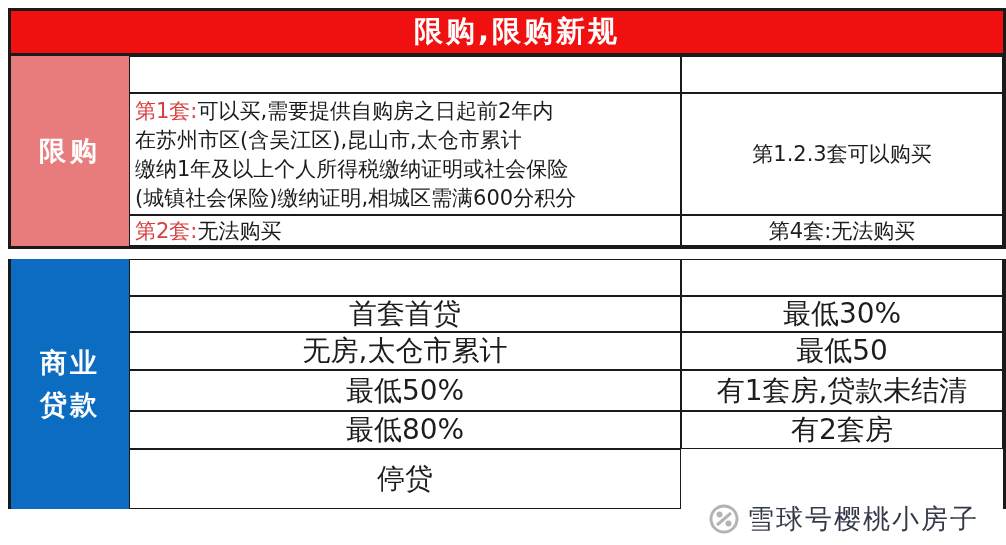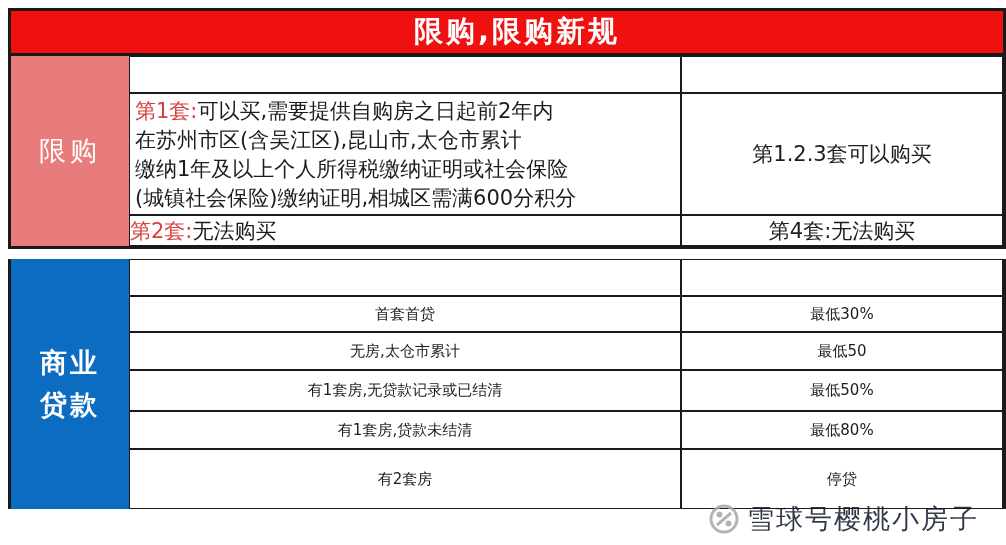--- a/index.html
+++ b/index.html
@@ -22,31 +22,31 @@
     display:grid;
     grid-template-columns:118px 552px 1fr;
     grid-template-rows:37px 122px 31px;
     border-left:3px solid #1a1a1a;border-right:3px solid #1a1a1a;border-bottom:3px solid #1a1a1a;
   }
   .t1-grid .cell{border:1px solid #1a1a1a;background:#fff;}
   .rowlabel1{
     grid-row:1/4;grid-column:1;
     background:#e87c7c;color:#fff;
     display:flex;align-items:center;justify-content:center;
-    font-size:27px;font-weight:normal;letter-spacing:4px;
+    font-size:27px;font-weight:bold;letter-spacing:4px;
   }
   .subhead1{
     background:#e87c7c;color:#fff;
     display:flex;align-items:center;justify-content:center;
     font-size:22px;font-weight:bold;letter-spacing:1px;
   }
   .t1-body{font-size:21px;}
   .t1-lines{padding:3px 8px 0 5px;line-height:29px;}
   .red-label{color:#d84040;}
-  .t1-row2{display:flex;align-items:center;}
+  .t1-row2{display:flex;align-items:center;padding-left:5px;}
   .t1-center{display:flex;align-items:center;justify-content:center;}
   
   .t2{position:absolute;left:8px;top:257px;width:998px;}
   .t2-header{
     background:#2631a3;border:3px solid #1a1a1a;
     height:50px;display:flex;align-items:center;justify-content:center;
     color:#fff;font-size:29px;font-weight:bold;letter-spacing:3px;
   }
   .t2-grid{
     margin-top:2px;
@@ -62,21 +62,21 @@
     display:flex;flex-direction:column;align-items:center;justify-content:center;
     font-size:27px;font-weight:bold;letter-spacing:3px;line-height:42px;
   }
   .subhead2{
     background:#0c6cc2;color:#fff;
     display:flex;align-items:center;justify-content:center;
     font-size:22px;font-weight:bold;letter-spacing:1px;
   }
   .t2-cell{
     display:flex;align-items:center;justify-content:center;
-    font-size:15px;
+    font-size:28px;
   }
   
   .watermark{
     position:absolute;left:708px;top:501px;
     display:flex;align-items:center;gap:7px;
     color:#0f172a;opacity:0.85;font-size:27px;letter-spacing:2px;
     z-index:5;pointer-events:none;white-space:nowrap;
   }
   .wm-icon svg{display:block;}
 </style>
@@ -118,21 +118,20 @@
 
       <div class="cell subhead2">购房性质</div>
       <div class="cell subhead2">首付比例</div>
 
       <div class="cell t2-cell">首套首贷</div>
       <div class="cell t2-cell">最低30%</div>
 
       <div class="cell t2-cell">无房,太仓市累计</div>
       <div class="cell t2-cell">最低50</div>
 
-      <div class="cell t2-cell">有1套房,无贷款记录或已结清</div>
       <div class="cell t2-cell">最低50%</div>
 
       <div class="cell t2-cell">有1套房,贷款未结清</div>
       <div class="cell t2-cell">最低80%</div>
 
       <div class="cell t2-cell">有2套房</div>
       <div class="cell t2-cell">停贷</div>
     </div>
   </div>
 

